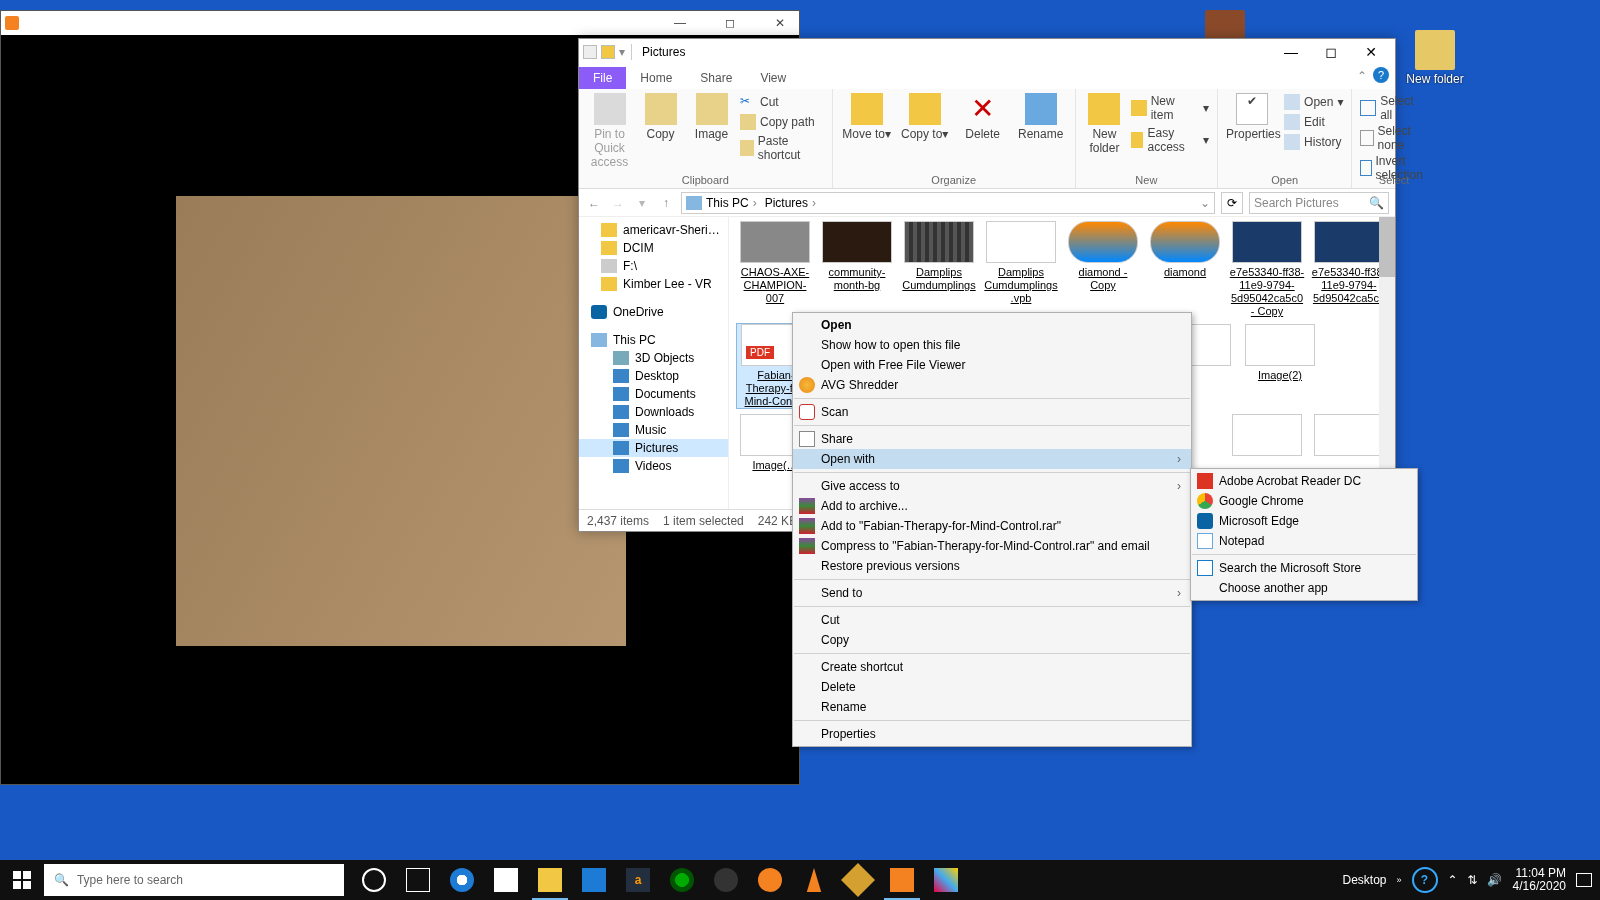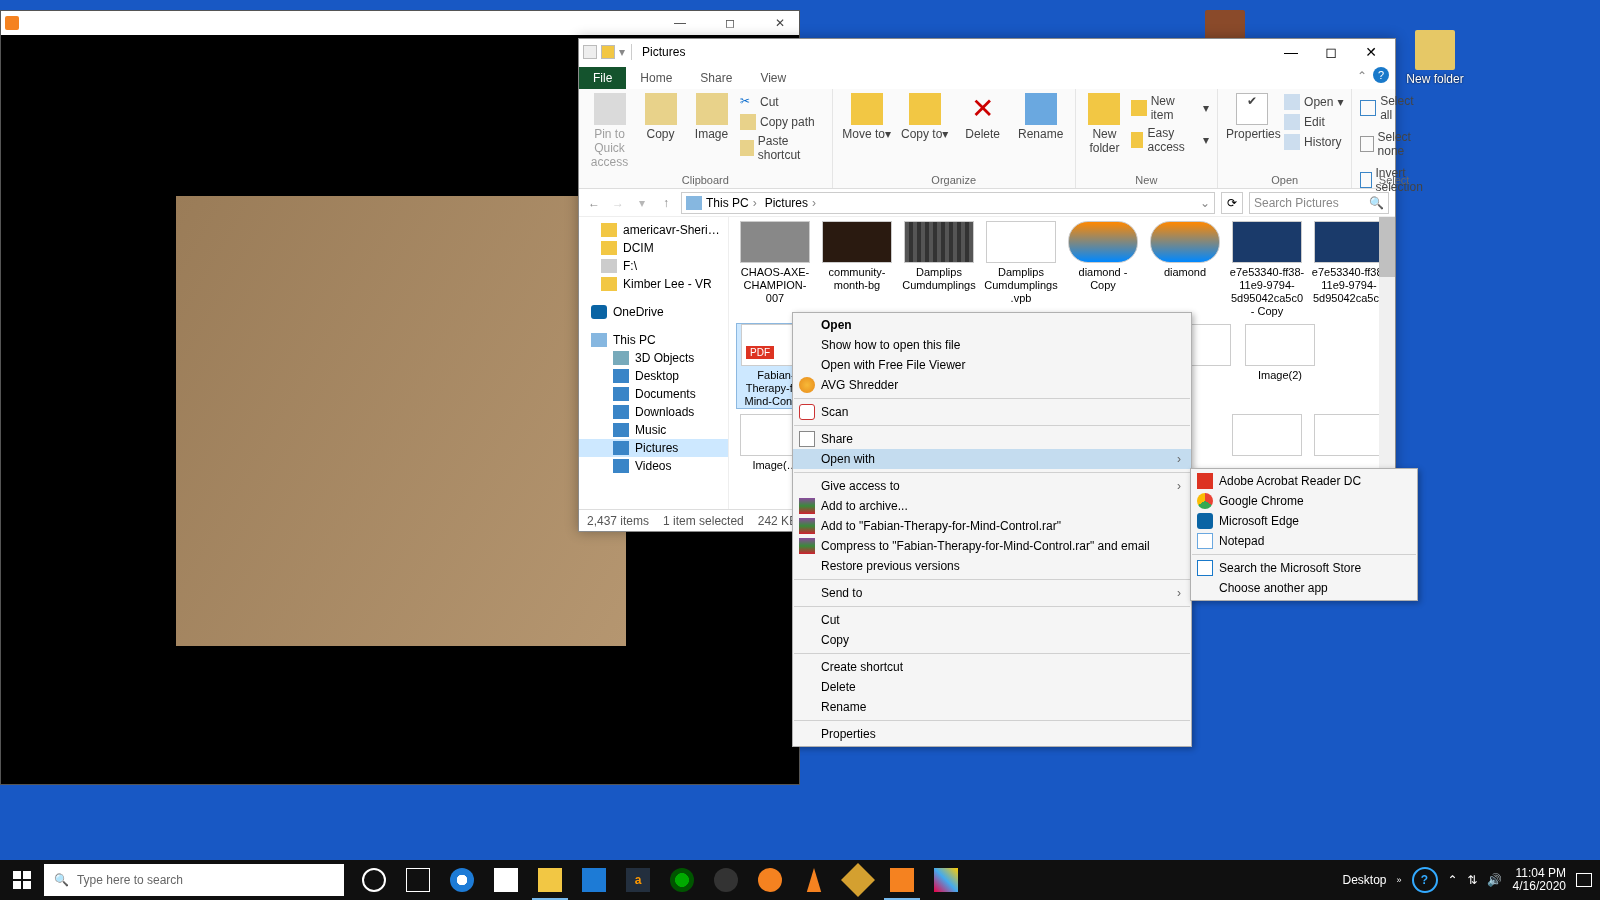--- a/index.html
+++ b/index.html
@@ -16,21 +16,21 @@
 .expl { position:absolute; left:578px; top:38px; width:818px; height:494px; background:#fff; border:1px solid #8a8a8a; box-shadow:0 0 12px rgba(0,0,0,.3); display:flex; flex-direction:column; }
 .expl .titlebar { height:26px; display:flex; align-items:center; padding:0 4px; }
 .expl .titlebar .q { display:flex; gap:4px; align-items:center; }
 .expl .titlebar .q .sq { width:14px; height:14px; background:#eee; border:1px solid #bbb; }
 .expl .titlebar .sep { width:1px; height:16px; background:#ccc; margin:0 6px; }
 .expl .titlebar .name { margin-left:4px; }
 .expl .titlebar .wctrl { margin-left:auto; display:flex; }
 .expl .titlebar .wctrl span { width:40px; height:26px; display:flex; align-items:center; justify-content:center; font-size:14px; }
 .expl .tabs { height:24px; display:flex; align-items:flex-end; background:#fff; position:relative; }
 .expl .tabs .tab { padding:4px 14px; color:#555;}
-.expl .tabs .tab.active { background:#14532d; color:#fff; }
+.expl .tabs .tab.active { background:#8b5cf6; color:#fff; }
 .expl .tabs .help { position:absolute; right:6px; top:2px; width:16px; height:16px; border-radius:50%; background:#1979ca; color:#fff; text-align:center; line-height:16px; font-size:11px;}
 .expl .tabs .chev { position:absolute; right:28px; top:4px; color:#888;}
 .ribbon { height:100px; border-bottom:1px solid #ddd; display:flex; background:#fafafa; }
 .rgroup { border-right:1px solid #e5e5e5; padding:4px 8px 2px; display:flex; flex-direction:column; }
 .rgroup .body { flex:1; display:flex; align-items:flex-start; gap:6px; }
 .rgroup .lbl { text-align:center; color:#666; font-size:11px; padding-top:2px;}
 .rbtn-lg { width:52px; text-align:center; color:#444; }
 .rbtn-lg .ic { width:32px; height:32px; margin:0 auto 2px; }
 .rbtn-sm { display:flex; align-items:center; gap:4px; color:#444; padding:1px 0;}
 .rbtn-sm .ic { width:16px; height:16px; }
@@ -50,21 +50,21 @@
 .nav .item.drive .fic{ background:#ccc;}
 .nav .item.od .fic{ background:#0a64a4; border-radius:3px;}
 .nav .item.pc .fic{ background:#86b7e0;}
 .nav .item.sel { background:#cde8ff;}
 .nav .item.sub { padding-left:34px; }
 .nav .sp { height:10px; }
 .content { flex:1; position:relative; overflow:hidden; padding:4px 8px;}
 .row { display:flex; gap:6px; }
 .thumb { width:78px; text-align:center; }
 .thumb .tpic { width:70px; height:42px; margin:0 auto 3px; background:#ddd; border:1px solid #ccc;}
-.thumb .tlbl { font-size:11px; line-height:13px; word-break:break-word;}
+.thumb .tlbl { font-size:11px; line-height:13px; word-break:break-word;text-decoration:underline;}
 .thumb.sel { background:#cde8ff; outline:1px solid #8cb8e0;}
 .thumb.sel .tpic{background:#fff;}
 .pdfic{background:linear-gradient(#fff,#fff) padding-box; position:relative;}
 .pdfic::after{content:"PDF"; position:absolute; left:4px; bottom:6px; background:#d32; color:#fff; font-size:10px; padding:1px 4px;}
 .scrollbar{position:absolute; right:0; top:0; bottom:0; width:16px; background:#f0f0f0;}
 .scrollthumb{position:absolute; right:0; top:0; width:16px; height:60px; background:#c0c0c0;}
 .status { height:22px; border-top:1px solid #ddd; display:flex; align-items:center; padding:0 8px; gap:14px; color:#555;}
 
 .ctx { position:absolute; background:#f5f5f5; border:1px solid #b0b0b0; box-shadow:2px 2px 6px rgba(0,0,0,.3); padding:2px 0;}
 .ctx.main{ left:792px; top:312px; width:400px;}
@@ -206,21 +206,21 @@
           <div class="rbtn-sm">
               <span class="ic" style="background:#cde"></span>
               <span>History</span>
             </div>
         </div>
       </div>
       <div class="lbl">Open</div>
     </div>
     <div class="rgroup" style="border-right:none">
       <div class="body">
-        <div style="display:flex;flex-direction:column;gap:6px">
+        <div style="display:flex;flex-direction:column;gap:0">
           <div class="rbtn-sm">
               <span class="ic" style="border:1px solid #3a85c7"></span>
               <span>Select all</span>
             </div>
           <div class="rbtn-sm">
               <span class="ic" style="border:1px solid #999"></span>
               <span>Select none</span>
             </div>
           <div class="rbtn-sm">
               <span class="ic" style="border:1px solid #3a85c7"></span>

